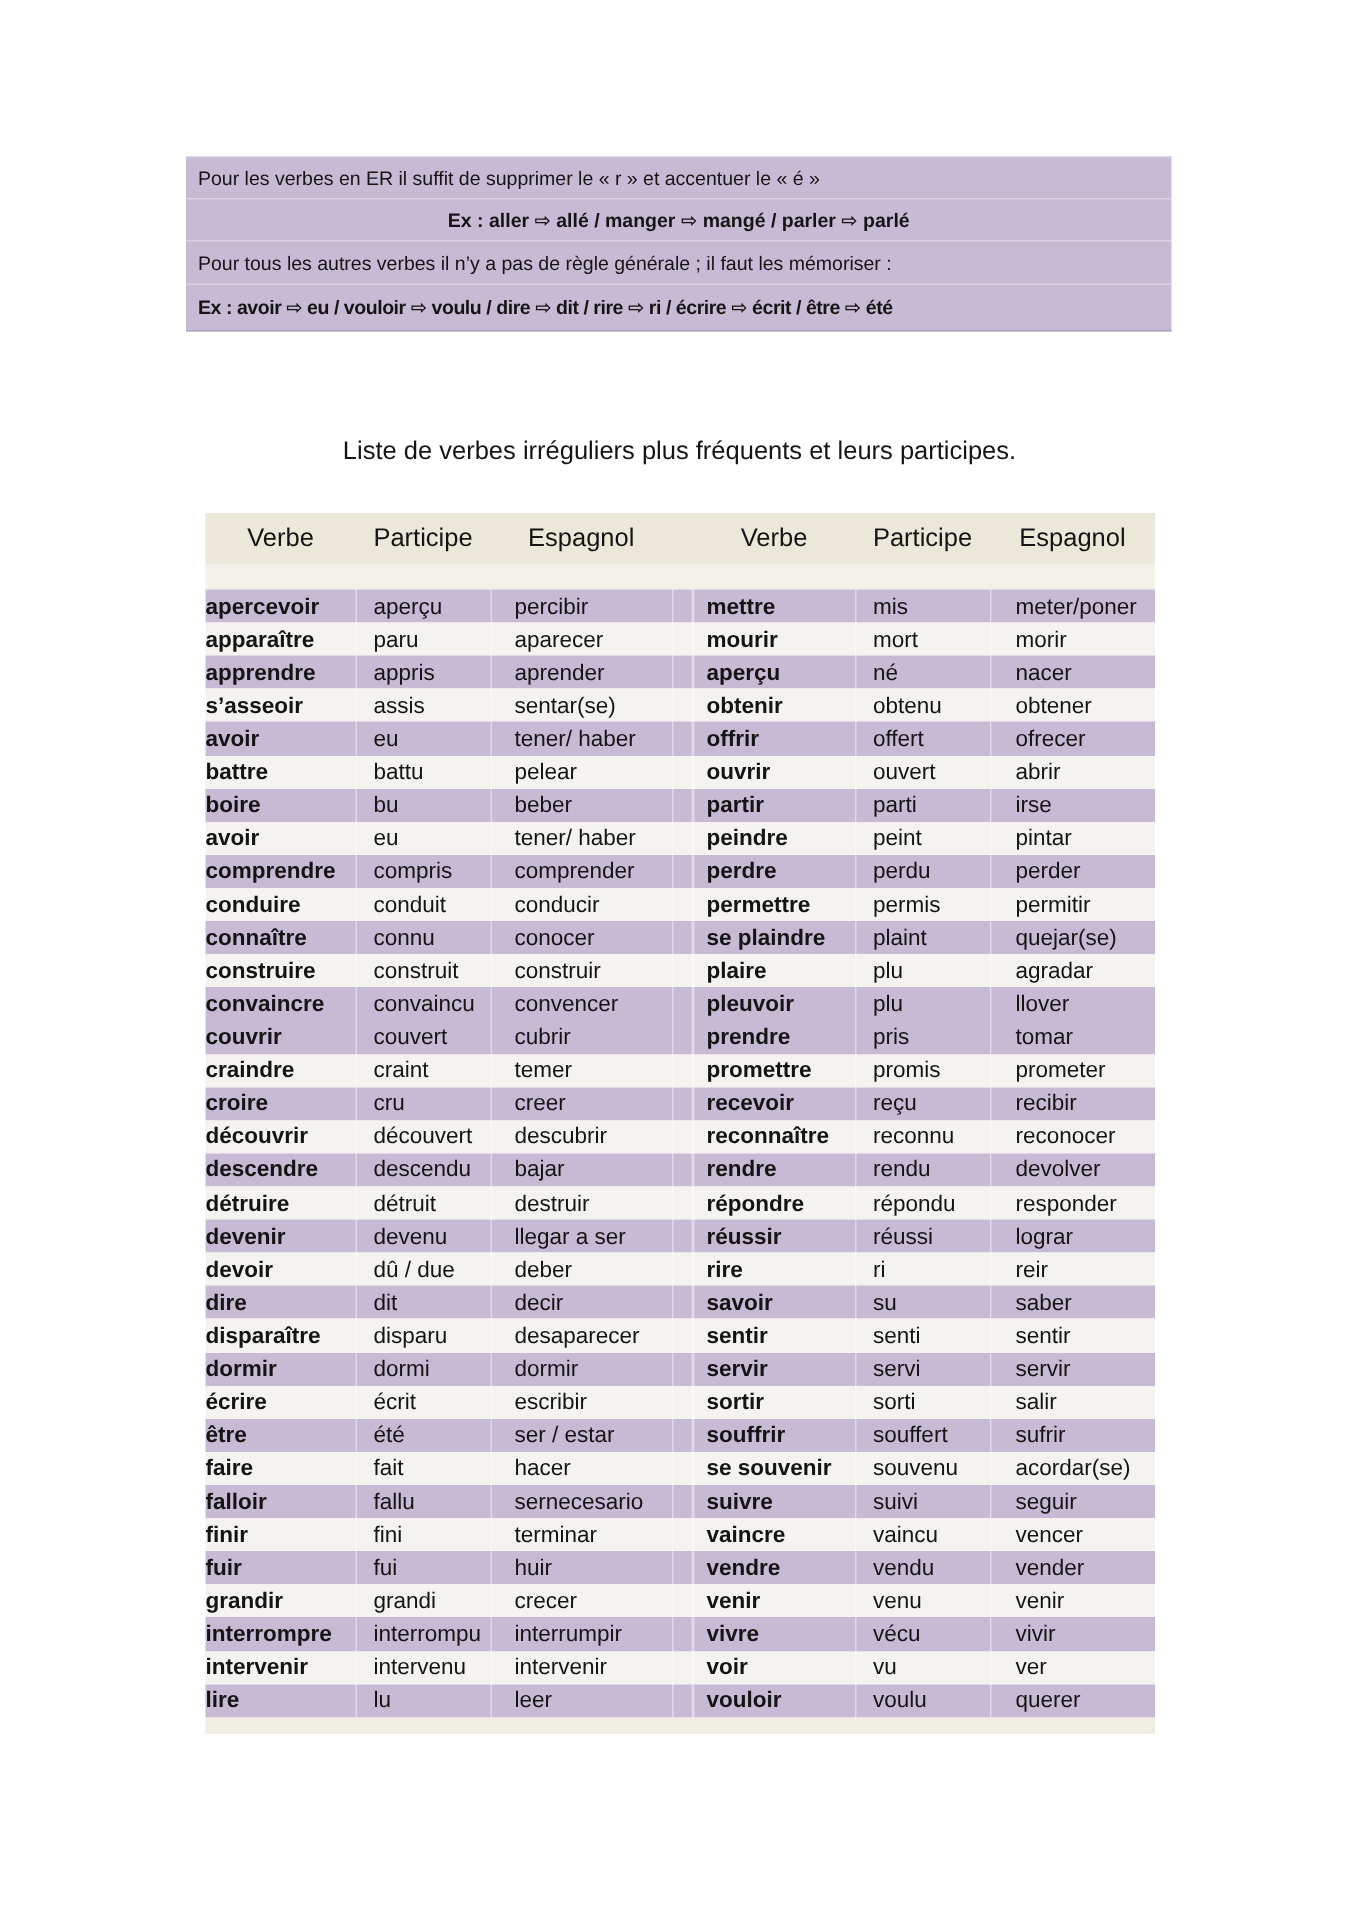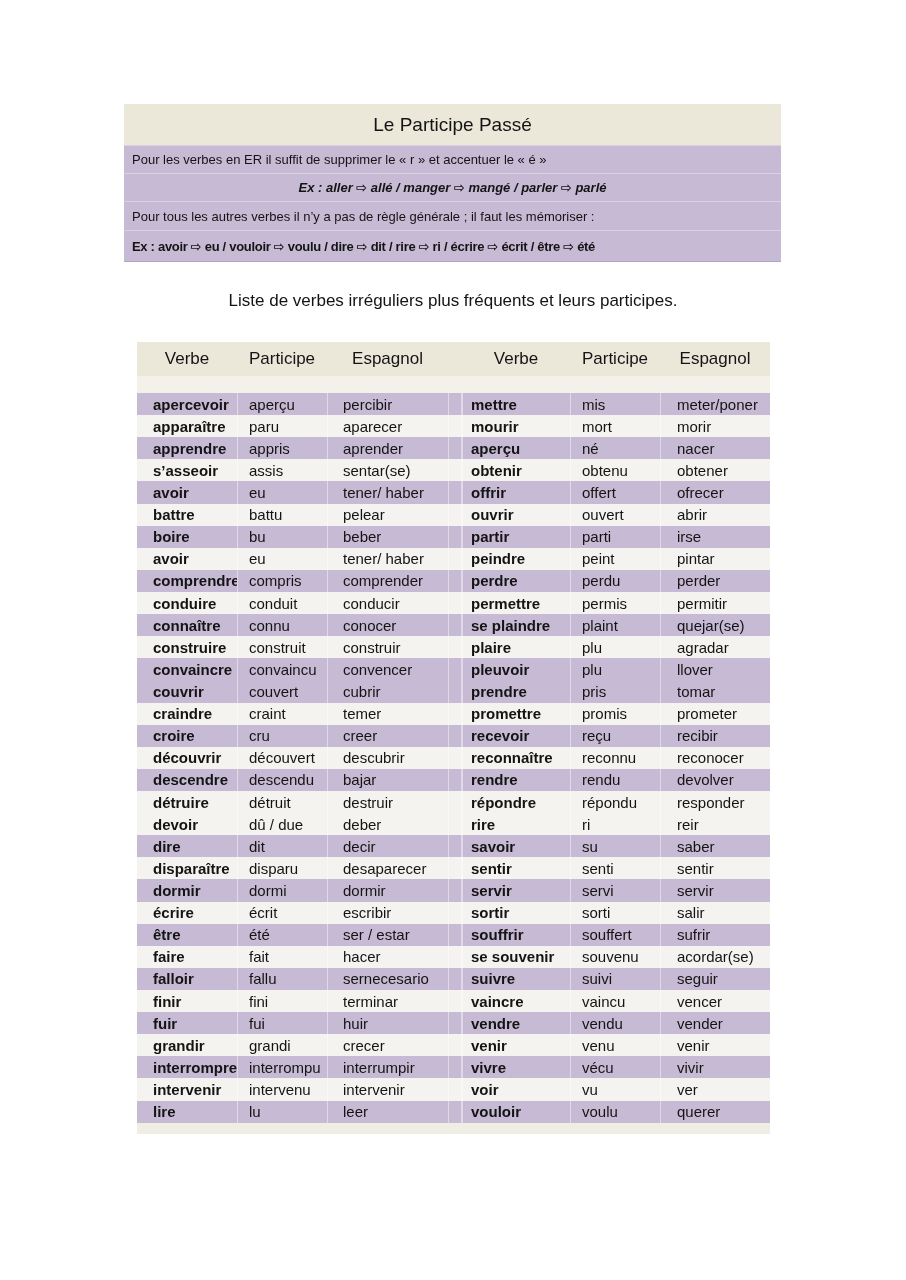--- a/index.html
+++ b/index.html
@@ -37,21 +37,21 @@
   }
   .rule-row {
     display: flex;
     align-items: center;
     padding: 0 8px;
     font-size: 13px;
     border-top: 1px solid rgba(255,255,255,0.35);
     white-space: nowrap;
   }
   .rule-row.r1 { height: 27px; }
-  .rule-row.x1 { height: 27px; justify-content: center; font-weight: bold; font-style: italic; }
+  .rule-row.x1 { height: 27px; justify-content: center; font-weight: bold; }
   .rule-row.r2 { height: 28px; }
   .rule-row.x2 { height: 30px; font-weight: bold; letter-spacing: -0.3px; }
 
   
   .subtitle {
     position: absolute;
     left: 0;
     top: 291px;
     width: 906px;
     text-align: center;
@@ -95,36 +95,35 @@
     white-space: nowrap;
     border-left: 1px solid rgba(255,255,255,0.45);
   }
   .c1, .hc1 { width: 100px; }
   .c2, .hc2 { width: 90px;  }
   .c3, .hc3 { width: 121px; }
   .cgap, .hgap { width: 14px; }
   .c4, .hc4 { width: 108px; }
   .c5, .hc5 { width: 90px;  }
   .c6, .hc6 { width: 110px; }
-  .c1 { border-left: none; padding-left: 16px; font-weight: bold; }
+  .c1 { border-left: none; padding-left: 0; font-weight: bold; }
   .c2 { padding-left: 11px; }
   .c3 { padding-left: 15px; }
   .cgap { border-right: 1px solid rgba(255,255,255,0.45); }
   .c4 { padding-left: 8px; font-weight: bold; }
   .c5 { padding-left: 11px; }
   .c6 { padding-left: 16px; }
   .tfoot { height: 11px; background: var(--footer-strip, #efede4); }
 </style>
 </head>
 <body>
 
 <div class="page">
 
   <div class="intro">
-    <div class="title-band">Le Participe Passé</div>
     <div class="rules">
       <div class="rule-row r1">Pour les verbes en ER il suffit de supprimer le « r » et accentuer le « é »</div>
       <div class="rule-row x1">Ex : aller ⇨ allé / manger ⇨ mangé / parler ⇨ parlé</div>
       <div class="rule-row r2">Pour tous les autres verbes il n’y a pas de règle générale ; il faut les mémoriser :</div>
       <div class="rule-row x2">Ex : avoir ⇨ eu / vouloir ⇨ voulu / dire ⇨ dit / rire ⇨ ri / écrire ⇨ écrit / être ⇨ été</div>
     </div>
   </div>
 
   <div class="subtitle">Liste de verbes irréguliers plus fréquents et leurs participes.</div>
 
@@ -304,20 +303,29 @@
         </div>
         <div class="trow even">
           <div class="cell c1">détruire</div>
           <div class="cell c2">détruit</div>
           <div class="cell c3">destruir</div>
           <div class="cell cgap"></div>
           <div class="cell c4">répondre</div>
           <div class="cell c5">répondu</div>
           <div class="cell c6">responder</div>
         </div>
+        <div class="trow odd">
+          <div class="cell c1">devenir</div>
+          <div class="cell c2">devenu</div>
+          <div class="cell c3">llegar a ser</div>
+          <div class="cell cgap"></div>
+          <div class="cell c4">réussir</div>
+          <div class="cell c5">réussi</div>
+          <div class="cell c6">lograr</div>
+        </div>
         <div class="trow even">
           <div class="cell c1">devoir</div>
           <div class="cell c2">dû / due</div>
           <div class="cell c3">deber</div>
           <div class="cell cgap"></div>
           <div class="cell c4">rire</div>
           <div class="cell c5">ri</div>
           <div class="cell c6">reir</div>
         </div>
         <div class="trow odd">

